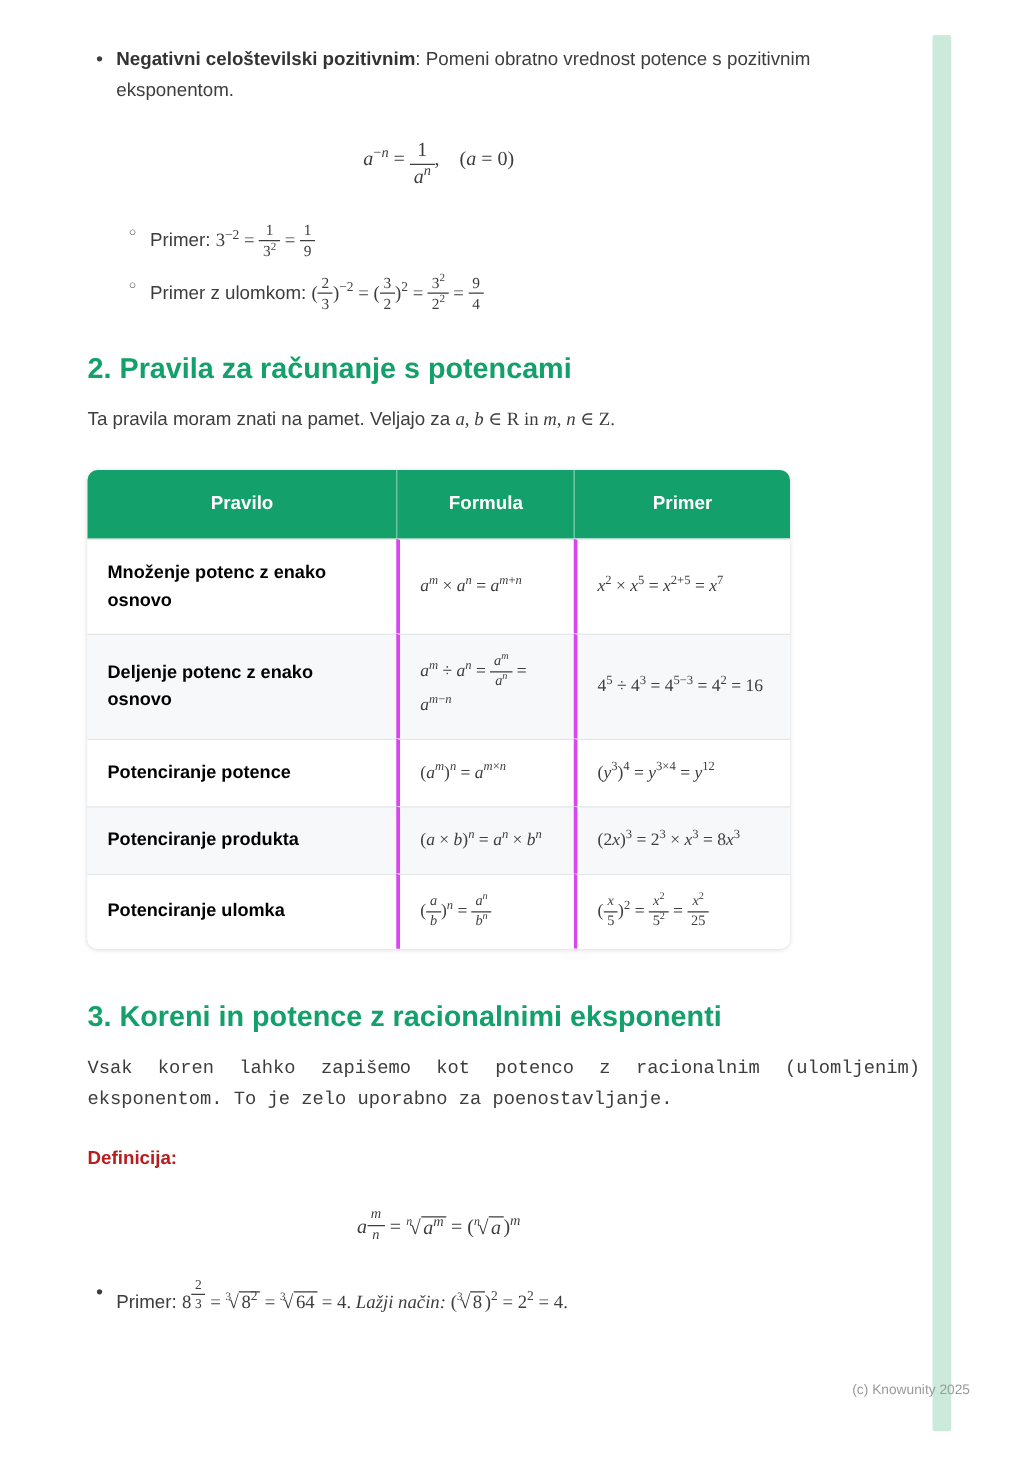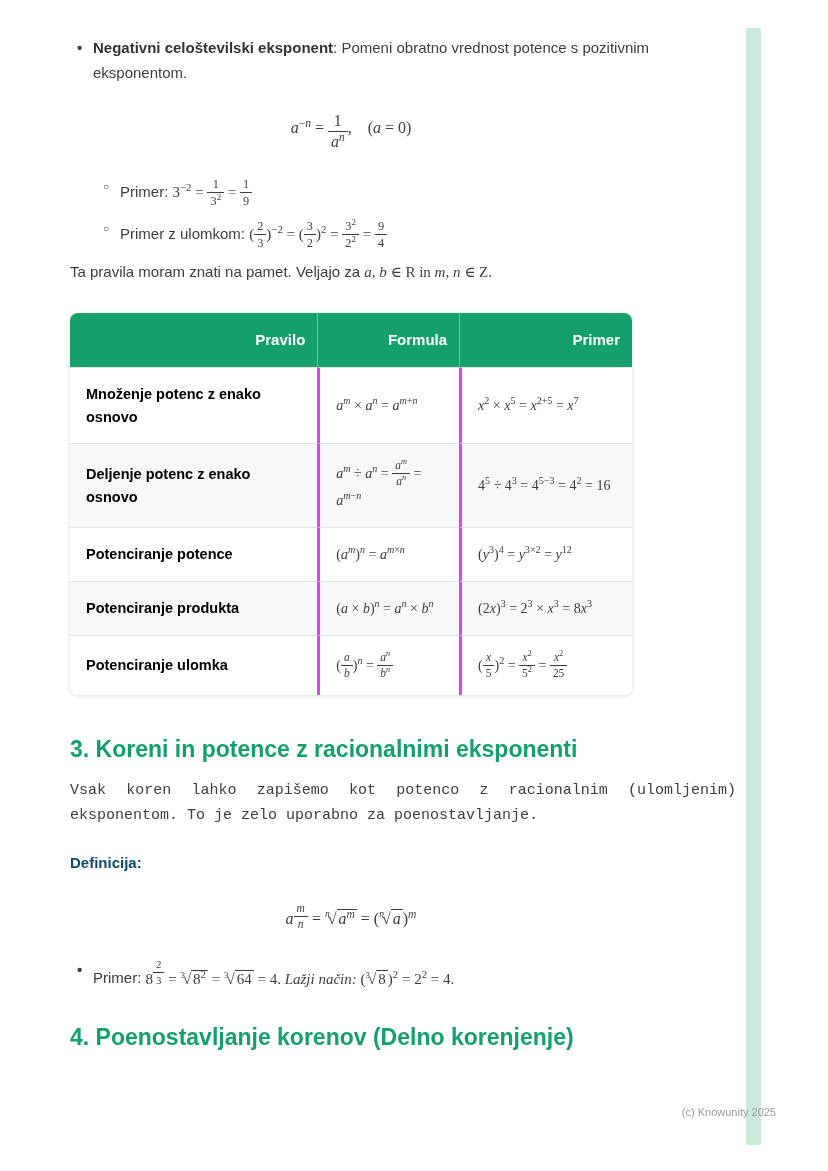--- a/index.html
+++ b/index.html
@@ -24,21 +24,21 @@
   .sub-list > li { position:relative; margin-bottom:10px; }
   .sub-list > li::before { content:'○'; position:absolute; left:-17px; top:2px; font-size:10px; color:#3d3d3d; }
 
   b, strong { color:#333; }
 
   h2 { color:#14a06a; font-size:23px; font-weight:700; margin:30px 0 14px 0; line-height:1.3; }
   .h-sec4 { margin-top:32px; }
 
   .para { margin:0 5px 10px 0; }
   .justified { text-align:justify;font-family:Liberation Mono, monospace; }
-  .def-label { font-weight:700; color:#0c4a6e; margin-top:22px; }
+  .def-label { font-weight:700; color:#b91c1c; margin-top:22px; }
 
   
   .math, .display-math { font-family:"Liberation Serif","DejaVu Serif",serif; font-style:normal; }
   .math i, .display-math i { font-style:italic; }
   sup { font-size:0.72em; line-height:0; }
   .frac { display:inline-block; vertical-align:-0.55em; text-align:center; line-height:1.15; }
   .frac .num { display:block; border-bottom:1px solid currentColor; padding:0 3px 1px 3px; }
   .frac .den { display:block; padding:1px 3px 0 3px; }
   .frac.sm { font-size:0.82em; vertical-align:-0.65em; }
   .root .rad { border-top:1px solid currentColor; padding:0 2px; }
@@ -50,21 +50,21 @@
   .display-math .frac { vertical-align:-0.9em; }
 
   
   .rules-table {
     width:562px; border-collapse:separate; border-spacing:0;
     margin:28px 0 0 0; border-radius:8px;
     box-shadow:0 1px 4px rgba(0,0,0,0.14);
     font-size:14.5px;
   }
   .rules-table th {
-    background:#14a06a; color:#ffffff; font-weight:700; text-align:right;
+    background:#14a06a; color:#ffffff; font-weight:700; text-align:center;
     padding:15px 12px; font-size:15px;
   }
   .rules-table th + th { border-left:1px solid rgba(255,255,255,0.35);margin-top:36px; }
   .rules-table th:first-child { border-top-left-radius:8px; }
   .rules-table th:last-child  { border-top-right-radius:8px; }
   .rules-table td {
     padding:15px 16px; border-top:1px solid #e4e7ea; vertical-align:middle;
     background:#ffffff;
   }
   .rules-table td + td { border-left:3px solid #d946ef; }
@@ -81,30 +81,31 @@
   }
 </style>
 </head>
 <body>
 
 <div class="page-strip"></div>
 
 <div class="content">
 
   <ul class="top-list">
-    <li><b>Negativni celoštevilski eksponent</b>: Pomeni obratno vrednost potence s pozitivnim eksponentom.</li>
+    <li><b>Negativni celoštevilski pozitivnim</b>: Pomeni obratno vrednost potence s pozitivnim eksponentom.</li>
   </ul>
 
   <div class="display-math"><i>a</i><sup>−<i>n</i></sup> = <span class="frac"><span class="num">1</span><span class="den"><i>a</i><sup><i>n</i></sup></span></span>, (<i>a</i> = 0)</div>
 
   <ul class="sub-list">
     <li>Primer: <span class="math">3<sup>−2</sup> = <span class="frac sm"><span class="num">1</span><span class="den">3<sup>2</sup></span></span> = <span class="frac sm"><span class="num">1</span><span class="den">9</span></span></span></li>
     <li>Primer z ulomkom: <span class="math">(<span class="frac sm"><span class="num">2</span><span class="den">3</span></span>)<sup>−2</sup> = (<span class="frac sm"><span class="num">3</span><span class="den">2</span></span>)<sup>2</sup> = <span class="frac sm"><span class="num">3<sup>2</sup></span><span class="den">2<sup>2</sup></span></span> = <span class="frac sm"><span class="num">9</span><span class="den">4</span></span></span></li>
   </ul>
 
+  <h2>2. Pravila za računanje s potencami</h2>
 
   <p class="para">Ta pravila moram znati na pamet. Veljajo za <span class="math"><i>a</i>, <i>b</i> ∈ R in <i>m</i>, <i>n</i> ∈ Z.</span></p>
 
   <table class="rules-table">
     <thead>
       <tr>
         <th>Pravilo</th>
         <th>Formula</th>
         <th>Primer</th>
       </tr>
@@ -116,21 +117,21 @@
         <td class="cell-primer math"><i>x</i><sup>2</sup> × <i>x</i><sup>5</sup> = <i>x</i><sup>2+5</sup> = <i>x</i><sup>7</sup></td>
       </tr>
       <tr>
         <td class="rule-name">Deljenje potenc z enako osnovo</td>
         <td class="cell-formula math"><i>a</i><sup><i>m</i></sup> ÷ <i>a</i><sup><i>n</i></sup> = <span class="frac sm"><span class="num"><i>a</i><sup><i>m</i></sup></span><span class="den"><i>a</i><sup><i>n</i></sup></span></span> = <i>a</i><sup><i>m</i>−<i>n</i></sup></td>
         <td class="cell-primer math">4<sup>5</sup> ÷ 4<sup>3</sup> = 4<sup>5−3</sup> = 4<sup>2</sup> = 16</td>
       </tr>
       <tr>
         <td class="rule-name">Potenciranje potence</td>
         <td class="cell-formula math">(<i>a</i><sup><i>m</i></sup>)<sup><i>n</i></sup> = <i>a</i><sup><i>m</i>×<i>n</i></sup></td>
-        <td class="cell-primer math">(<i>y</i><sup>3</sup>)<sup>4</sup> = <i>y</i><sup>3×2</sup> = <i>y</i><sup>12</sup></td>
+        <td class="cell-primer math">(<i>y</i><sup>3</sup>)<sup>4</sup> = <i>y</i><sup>3×4</sup> = <i>y</i><sup>12</sup></td>
       </tr>
       <tr>
         <td class="rule-name">Potenciranje produkta</td>
         <td class="cell-formula math">(<i>a</i> × <i>b</i>)<sup><i>n</i></sup> = <i>a</i><sup><i>n</i></sup> × <i>b</i><sup><i>n</i></sup></td>
         <td class="cell-primer math">(2<i>x</i>)<sup>3</sup> = 2<sup>3</sup> × <i>x</i><sup>3</sup> = 8<i>x</i><sup>3</sup></td>
       </tr>
       <tr>
         <td class="rule-name">Potenciranje ulomka</td>
         <td class="cell-formula math">(<span class="frac sm"><span class="num"><i>a</i></span><span class="den"><i>b</i></span></span>)<sup><i>n</i></sup> = <span class="frac sm"><span class="num"><i>a</i><sup><i>n</i></sup></span><span class="den"><i>b</i><sup><i>n</i></sup></span></span></td>
         <td class="cell-primer math">(<span class="frac sm"><span class="num"><i>x</i></span><span class="den">5</span></span>)<sup>2</sup> = <span class="frac sm"><span class="num"><i>x</i><sup>2</sup></span><span class="den">5<sup>2</sup></span></span> = <span class="frac sm"><span class="num"><i>x</i><sup>2</sup></span><span class="den">25</span></span></td>
@@ -143,17 +144,16 @@
   <p class="para justified">Vsak koren lahko zapišemo kot potenco z racionalnim (ulomljenim) eksponentom. To je zelo uporabno za poenostavljanje.</p>
 
   <p class="para def-label">Definicija:</p>
 
   <div class="display-math"><i>a</i><sup><span class="frac"><span class="num"><i>m</i></span><span class="den"><i>n</i></span></span></sup> = <span class="root"><sup class="ridx"><i>n</i></sup>√<span class="rad"><i>a</i><sup><i>m</i></sup></span></span> = (<span class="root"><sup class="ridx"><i>n</i></sup>√<span class="rad"><i>a</i></span></span>)<sup><i>m</i></sup></div>
 
   <ul class="top-list" style="margin-top:20px;">
     <li>Primer: <span class="math">8<sup><span class="frac"><span class="num">2</span><span class="den">3</span></span></sup> = <span class="root"><sup class="ridx">3</sup>√<span class="rad">8<sup>2</sup></span></span> = <span class="root"><sup class="ridx">3</sup>√<span class="rad">64</span></span> = 4. <i>Lažji način:</i> (<span class="root"><sup class="ridx">3</sup>√<span class="rad">8</span></span>)<sup>2</sup> = 2<sup>2</sup> = 4.</span></li>
   </ul>
 
-  <h2 class="h-sec4">4. Poenostavljanje korenov (Delno korenjenje)</h2>
 
 </div>
 
 <div class="footer-credit">(c) Knowunity 2025</div>
 
 </body></html>

